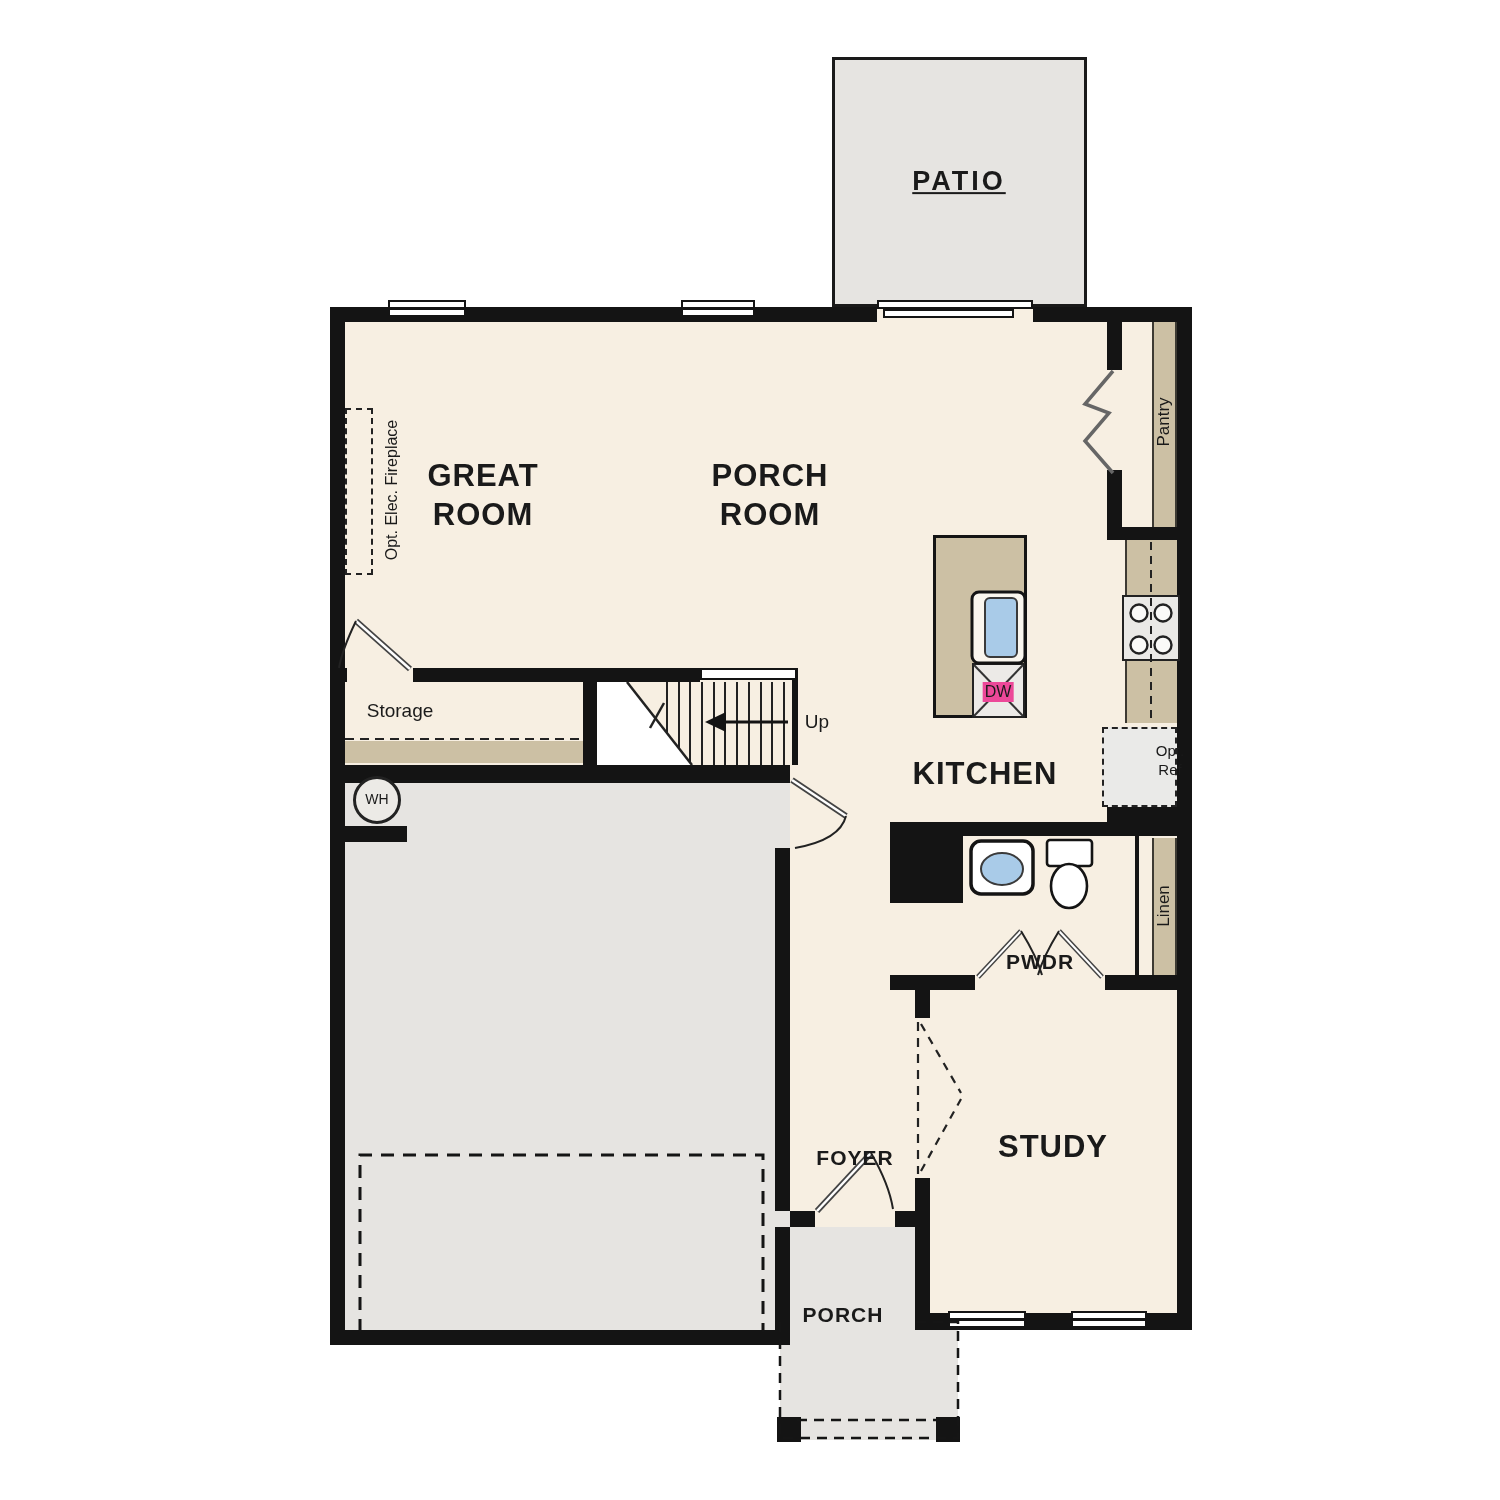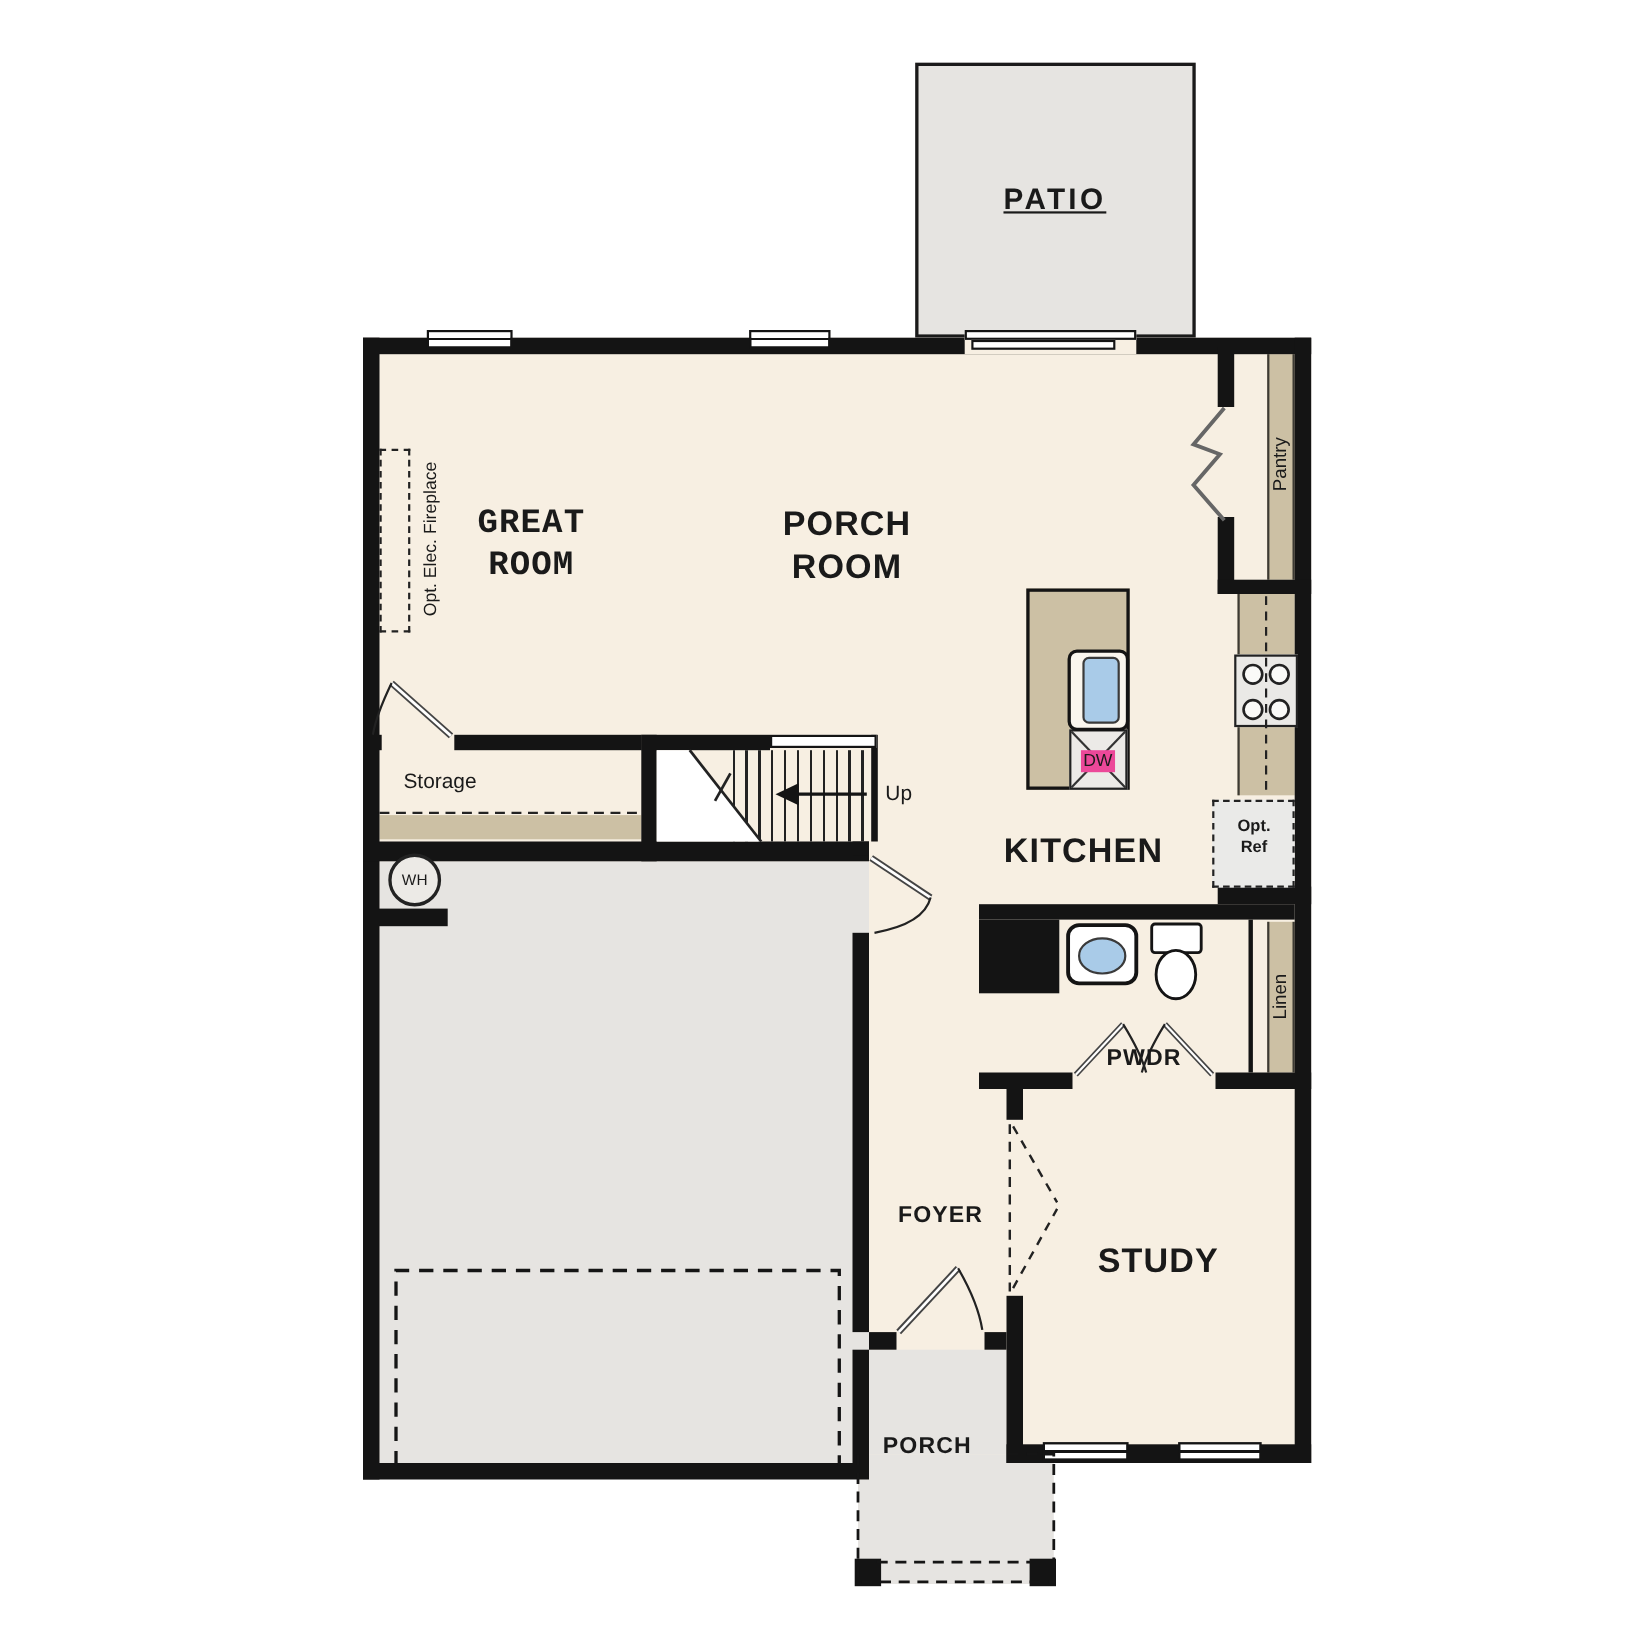--- a/index.html
+++ b/index.html
@@ -145,34 +145,34 @@
     <circle cx="1139" cy="645" r="8.5" fill="#fafaf8" stroke="#222" stroke-width="2.4"></circle>
     <circle cx="1163" cy="645" r="8.5" fill="#fafaf8" stroke="#222" stroke-width="2.4"></circle>
 
     <rect x="971" y="841" width="62" height="53" rx="10" fill="#ffffff" stroke="#141414" stroke-width="3.5"></rect>
     <ellipse cx="1002" cy="869" rx="21" ry="16" fill="#a9cbe8" stroke="#3a3a3a" stroke-width="2"></ellipse>
     <rect x="1047" y="840" width="45" height="26" rx="3" fill="#ffffff" stroke="#141414" stroke-width="2.6"></rect>
     <ellipse cx="1069" cy="886" rx="18" ry="22" fill="#ffffff" stroke="#141414" stroke-width="2.6"></ellipse>
   </svg>
 
   <div class="label room-lbl" style="left:959px;top:182px;font-size:27px;letter-spacing:3px;text-decoration:underline;">PATIO</div>
-  <div class="label room-lbl" style="left:483px;top:496px;font-family:Liberation Mono, monospace;">GREAT
+  <div class="label room-lbl" style="left:483px;top:496px;">GREAT
 ROOM</div>
   <div class="label room-lbl" style="left:770px;top:496px;">PORCH
 ROOM</div>
   <div class="label room-lbl" style="left:985px;top:774px;">KITCHEN</div>
-  <div class="label room-lbl-sm" style="left:855px;top:1105px;text-align:center;">FOYER</div>
+  <div class="label room-lbl-sm" style="left:855px;top:1158px;text-align:center;">FOYER</div>
   <div class="label room-lbl" style="left:1053px;top:1147px;">STUDY</div>
   <div class="label room-lbl-sm" style="left:843px;top:1315px;">PORCH</div>
   <div class="label room-lbl-sm" style="left:1040px;top:962px;">PWDR</div>
 
   <div class="label plain-lbl" style="left:400px;top:711px;">Storage</div>
   <div class="label plain-lbl" style="left:817px;top:722px;">Up</div>
   <div class="label" style="left:377px;top:800px;font-size:14px;">WH</div>
   <div class="label" style="left:998px;top:692px;font-size:16px;background:#ec4899;padding:0 2px;">DW</div>
-  <div class="label tiny-lbl" style="left:1140px;top:761px;font-weight:bold;">Opt.
+  <div class="label tiny-lbl" style="left:1170px;top:761px;">Opt.
 Ref</div>
 
   <div class="vlabel" style="left:1164px;top:422px;">Pantry</div>
   <div class="vlabel" style="left:1164px;top:906px;">Linen</div>
   <div class="vlabel" style="left:392px;top:490px;font-size:16px;">Opt. Elec. Fireplace</div>
 
 </div>
 
 </body></html>

